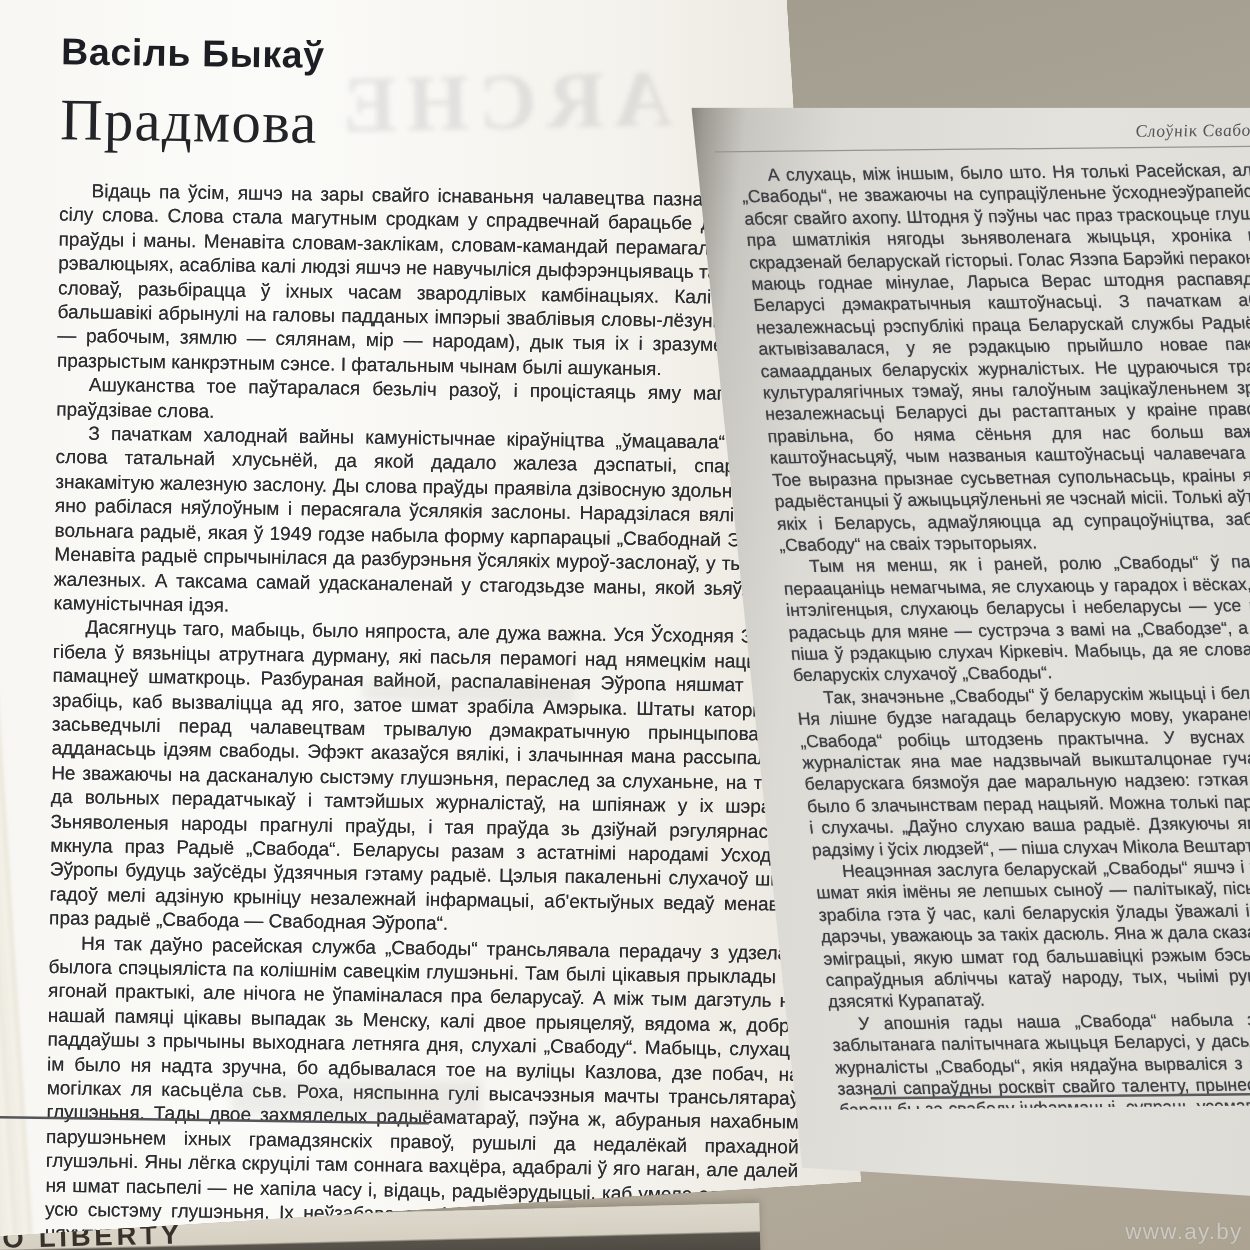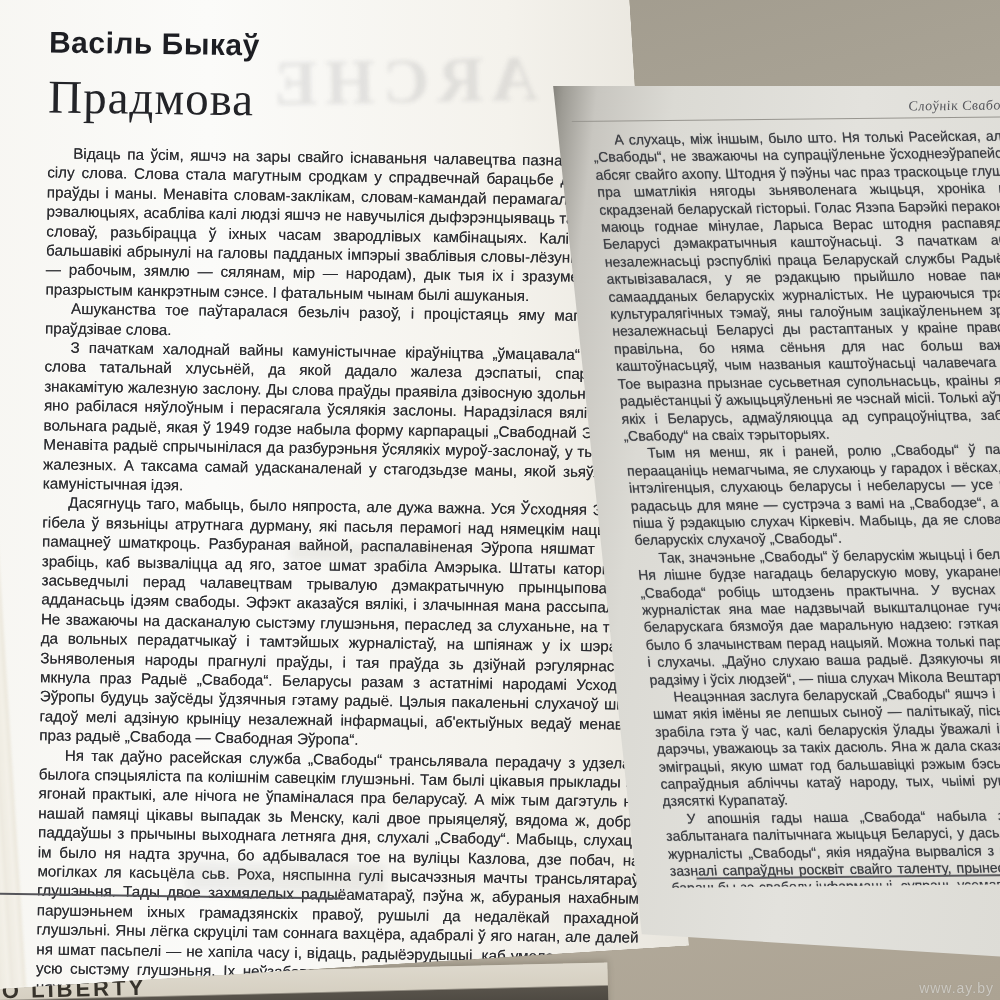--- a/index.html
+++ b/index.html
@@ -87,21 +87,21 @@
     width:560px;height:756px;overflow:hidden;
     font-size:14px;line-height:17.4px;text-align:justify;
     text-shadow:0 0 .7px rgba(62,64,70,.8);
   }
   .rp-text p{margin:0;text-indent:1.6em;}
   .rp-footer-rule{
     position:absolute;left:70px;top:792px;width:520px;height:1.6px;background:#5a5a5e;
   }
   
   .watermark{
-    position:absolute;right:6px;bottom:4px;font-size:14px;letter-spacing:1px;
+    position:absolute;right:6px;bottom:4px;font-size:18px;letter-spacing:1px;
     color:#ccc9c2;text-shadow:0 0 1px rgba(90,88,80,.25);
   }
 </style>
 </head>
 <body>
 
 <div class="scene">
 
   <div class="cover-strip">
     <div class="cover-text">DIO LIBERTY</div>

